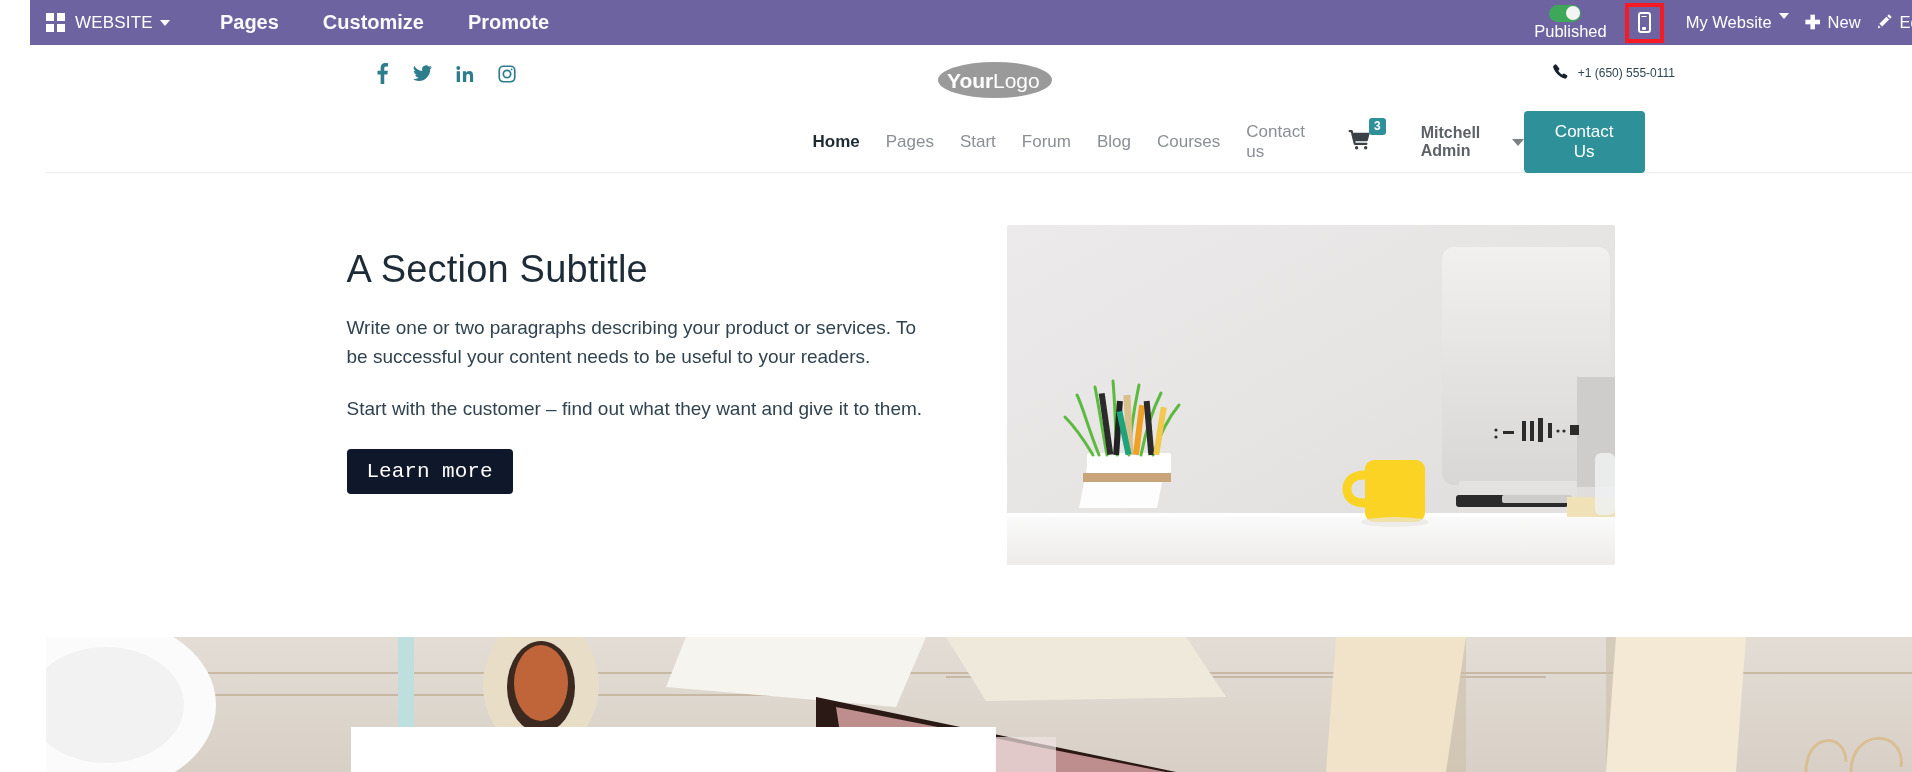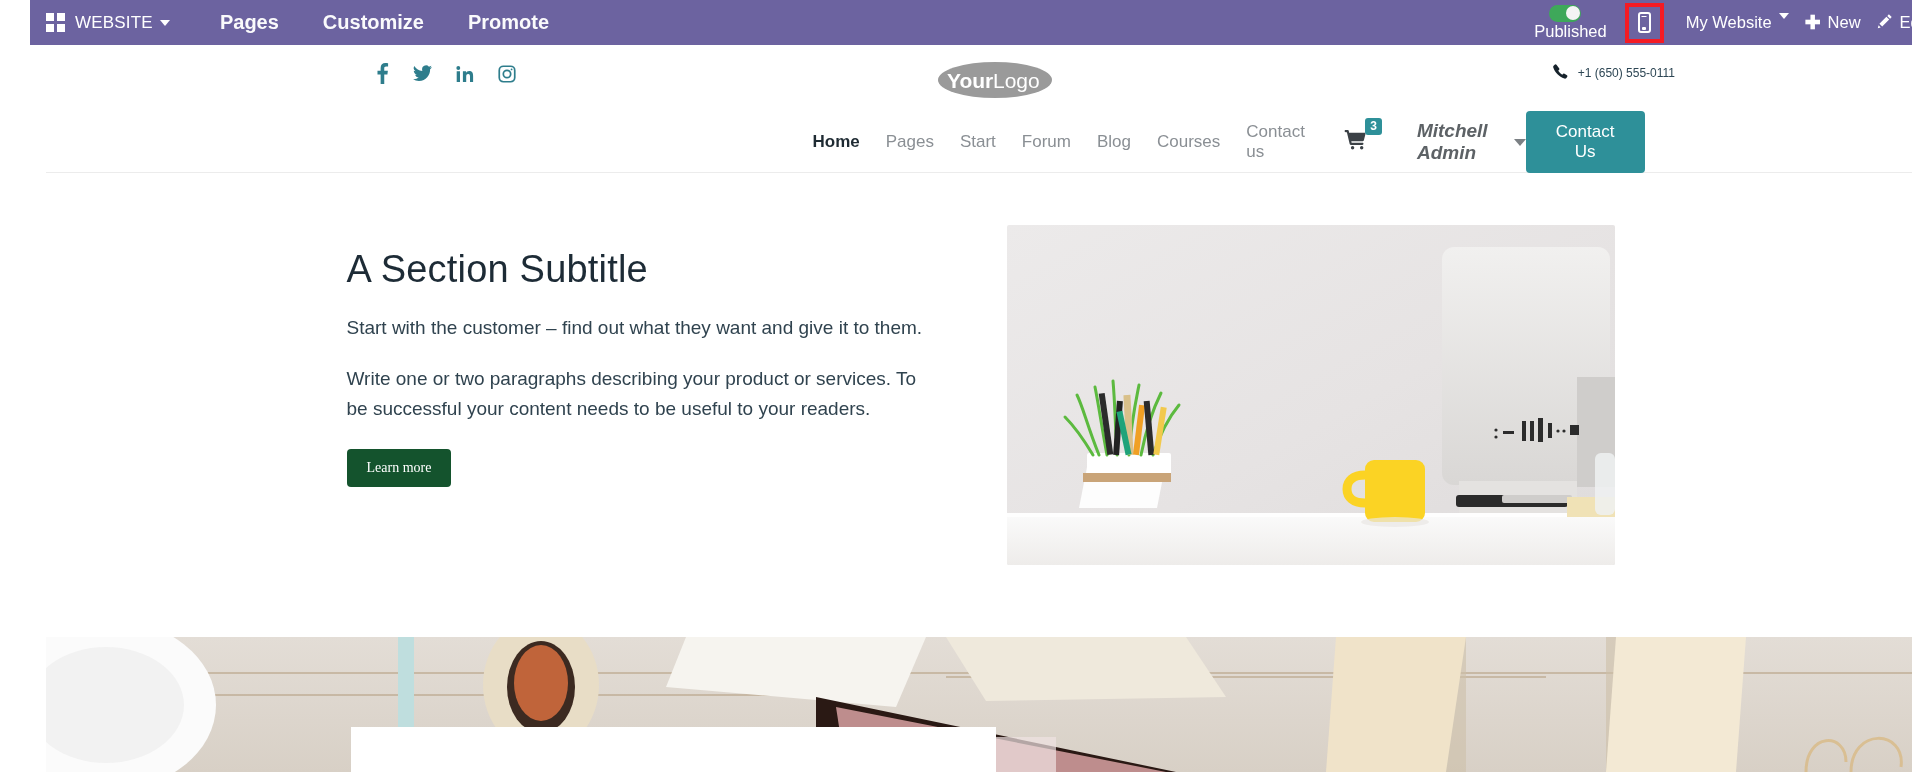--- a/index.html
+++ b/index.html
@@ -88,42 +88,42 @@
   .nav-links a {
     text-decoration:none; color:#8a8f94; font-size: 17px; padding: 0 13px;
   }
   .nav-links a.active { color:#1f2b33; font-weight: 700; }
   .cart { position:relative; margin-left: 26px; display:flex; align-items:center; }
   .cart-badge {
     position:absolute; top:-12px; right:-15px;
     background:#2E9099; color:#fff; font-size:12px; font-weight:700;
     border-radius: 3px; padding: 1px 5px; line-height: 1.25;
   }
-  .user-menu { margin-left: 50px; display:flex; align-items:center; color:#5d6266; font-size:19px; font-weight:600;font-style:italic; }
+  .user-menu { margin-left: 50px; display:flex; align-items:center; color:#5d6266; font-size:16px; font-weight:600; }
   .caret-gray {
     display:inline-block; width:0; height:0; margin-left:9px;
     border-left:6px solid transparent; border-right:6px solid transparent;
     border-top:7px solid #7b8084;
   }
   .btn-contact {
     margin-left: auto; background:#2E9099; color:#fff; border:none;
     font-size: 17px; padding: 11px 21px; border-radius: 4px; cursor:pointer;
     font-family: "Liberation Sans", sans-serif;
   }
 
   
   .hero { position:relative; height: 385px; background:#fff; }
   .hero-inner { position:absolute; left:50%; transform:translateX(-50%); top:0; width: 1300px; display:flex; }
   .hero-text { width: 620px; padding-top: 75px; padding-left: 2px; }
   .hero-text h2 { font-size: 38px; font-weight: 400; color:#1d2b36; letter-spacing:.2px; }
   .hero-text p { font-size: 19px; color:#30434f; line-height: 1.55; margin-top: 22px; max-width: 585px; }
   .btn-learn {
-    margin-top: 26px; display:inline-block; background:#14532d; color:#fff;
-    border:none; border-radius:4px; padding: 11px 20px; font-size:14px; cursor:pointer;
-    font-family: Liberation Serif, serif;
+    margin-top: 26px; display:inline-block; background:#0f172a; color:#fff;
+    border:none; border-radius:4px; padding: 11px 20px; font-size:21px; cursor:pointer;
+    font-family: Liberation Mono, monospace;
   }
   .hero-img {
     margin-left: 42px; margin-top: 52px; width: 608px; height: 340px;
     border-radius: 2px; overflow:hidden; position:relative;
   }
 
   
   .band { position:absolute; left:0; bottom:0; width: 1897px; height: 135px; overflow:hidden; }
   .band-card {
     position:absolute; left: 305px; bottom: 0; width: 645px; height: 45px; background:#ffffff;
@@ -267,22 +267,22 @@
         </div>
 
         <button class="btn-contact">Contact Us</button>
       </div>
     </div>
 
     <div class="hero">
       <div class="hero-inner">
         <div class="hero-text">
           <h2>A Section Subtitle</h2>
+          <p>Write one or two paragraphs describing your product or services. To be successful your content needs to be useful to your readers.</p>
           <p>Start with the customer – find out what they want and give it to them.</p>
-          <p>Write one or two paragraphs describing your product or services. To be successful your content needs to be useful to your readers.</p>
           <button class="btn-learn">Learn more</button>
         </div>
 
         <div class="hero-img">
           <svg width="608" height="340" viewBox="0 0 608 340">
             <defs>
               <linearGradient id="wallg" x1="0" y1="0" x2="1" y2="1">
                 <stop offset="0%" stop-color="#eceaea"></stop>
                   <stop offset="55%" stop-color="#e6e3e3"></stop>
                   <stop offset="100%" stop-color="#dedbdb"></stop>

